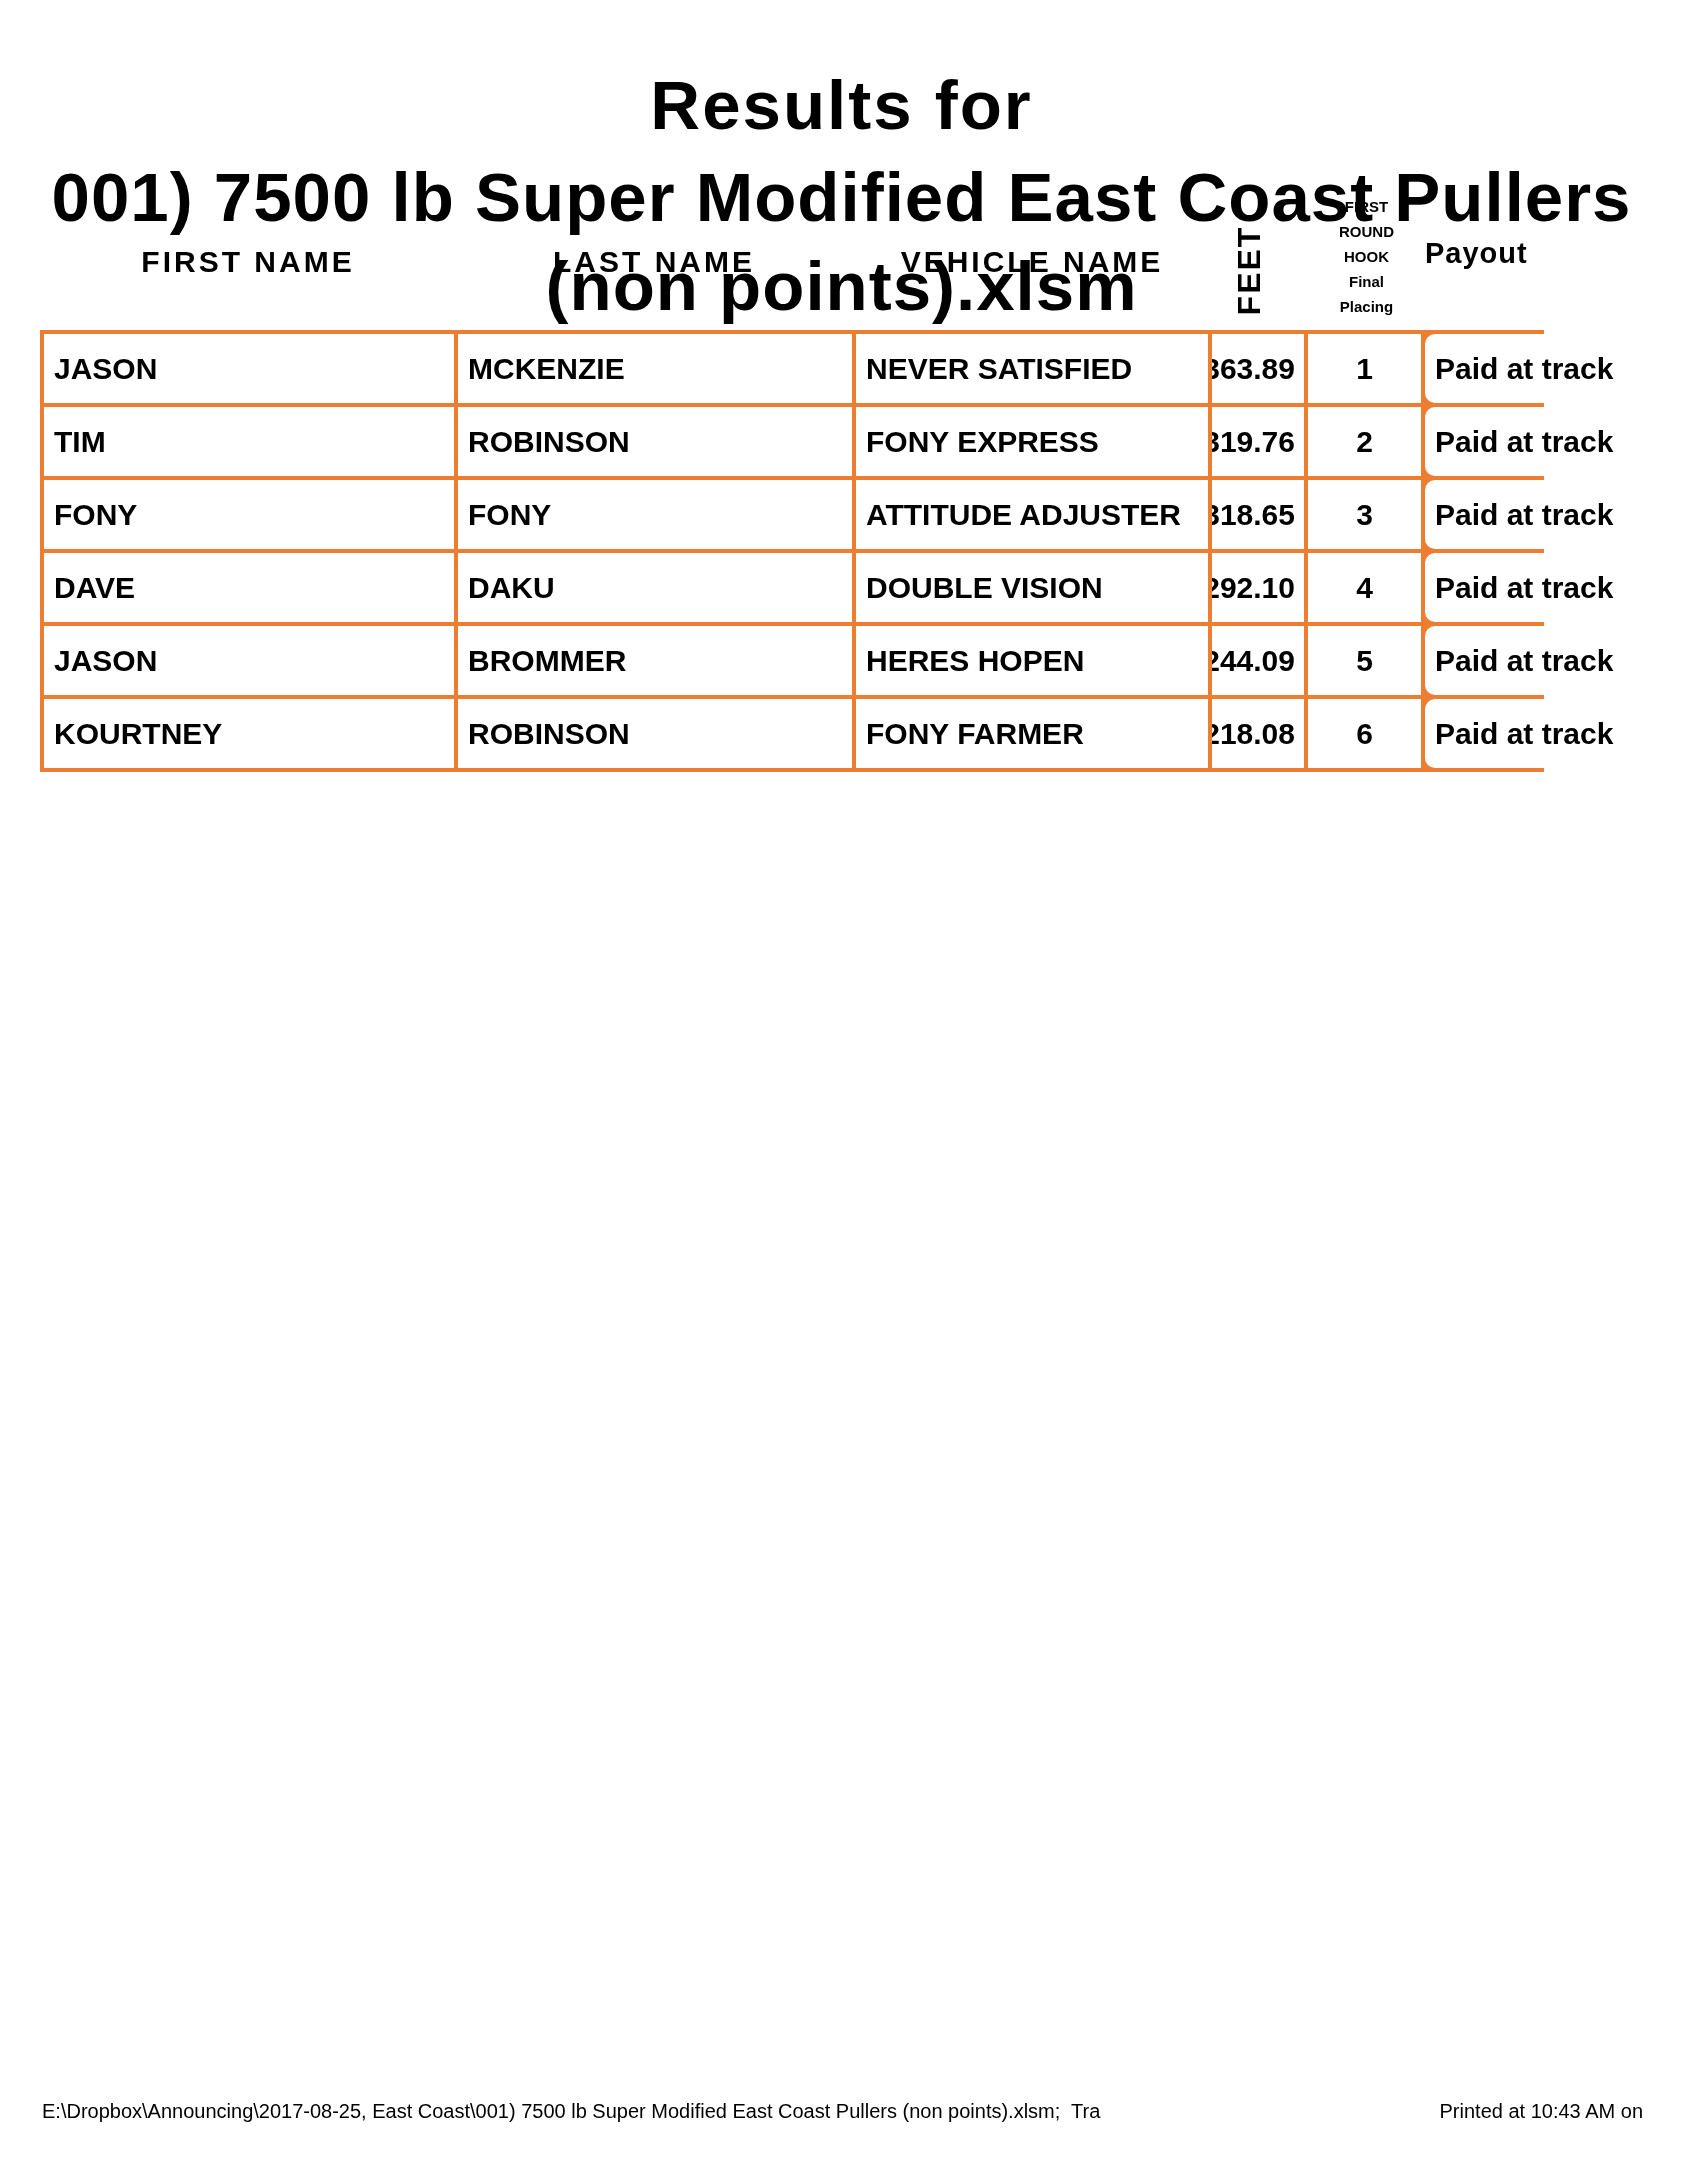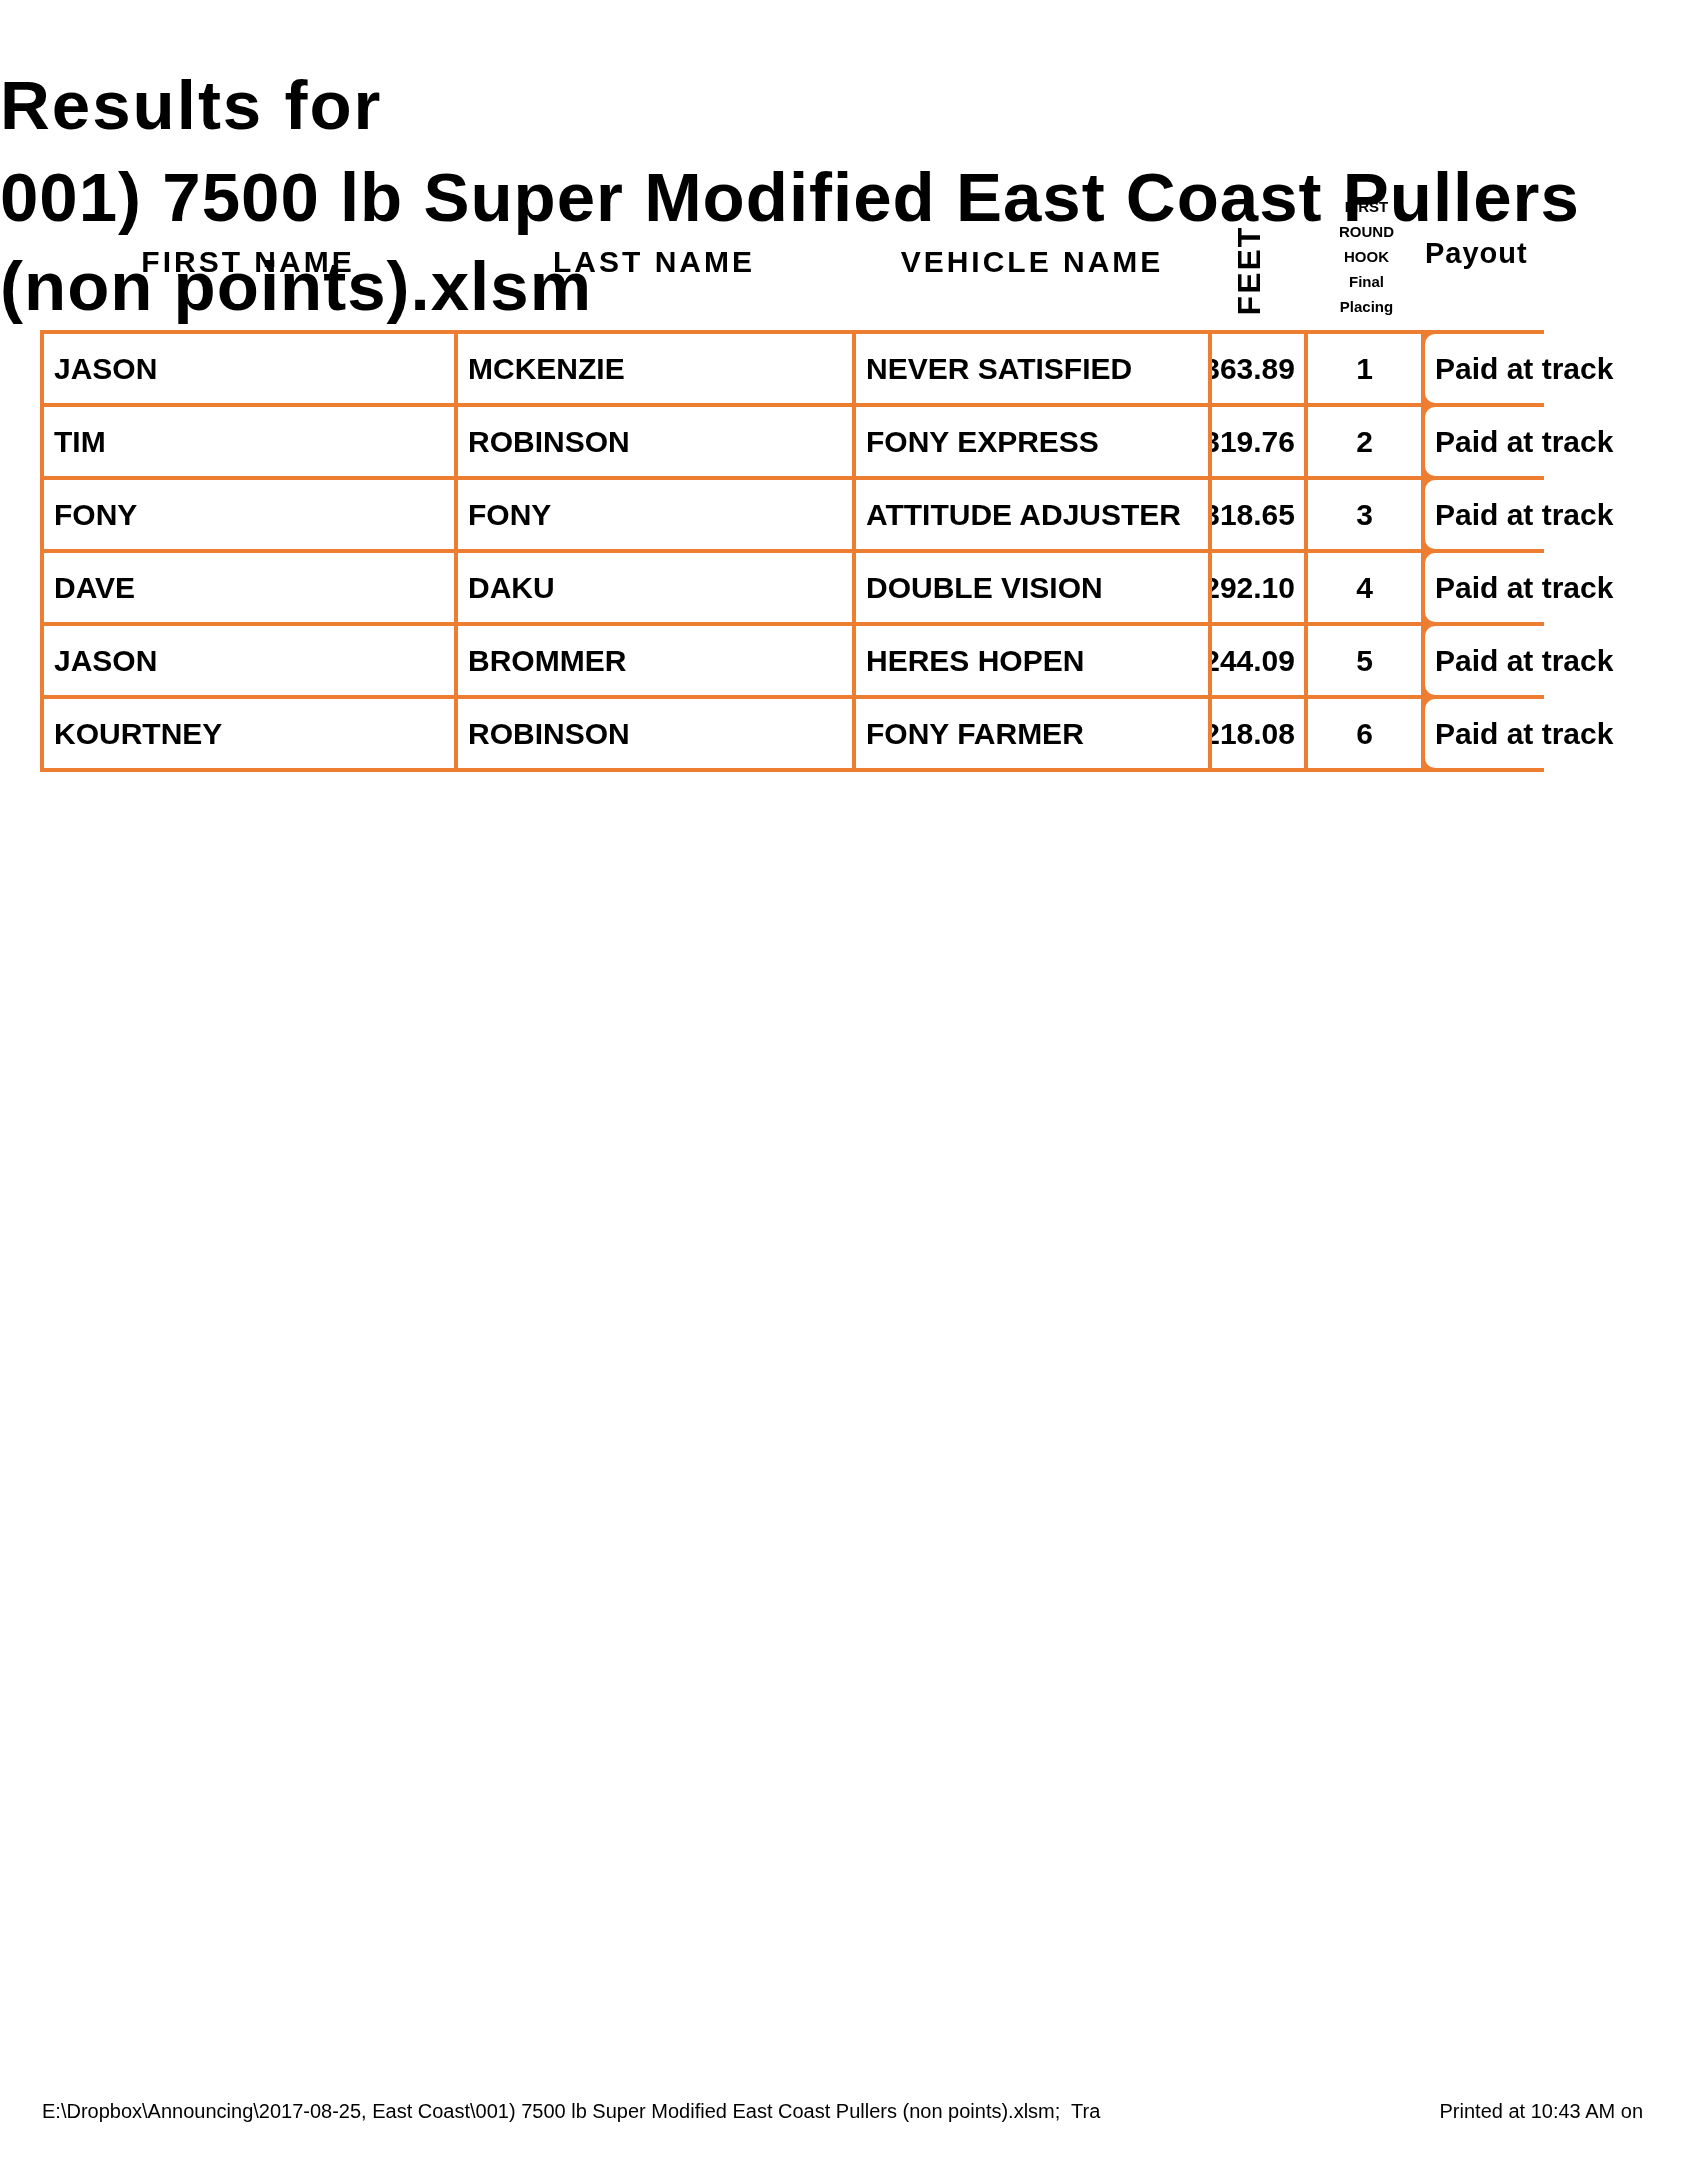--- a/index.html
+++ b/index.html
@@ -1,21 +1,21 @@
 <!DOCTYPE html>
 <html><head>
 <meta charset="utf-8">
 <style>
   html,body{margin:0;padding:0;background:#ffffff;}
   .page{
     position:relative; width:1683px; height:2178px; background:#ffffff;
     font-family:"Liberation Sans", sans-serif; color:#000; overflow:hidden;
   }
   .title-line{
-    position:absolute; left:0; right:0; text-align:left;
+    position:absolute; left:0; right:0; text-align:center;
     font-weight:bold; white-space:nowrap; line-height:1;
   }
   .title-1{ top:71px;  font-size:69px; letter-spacing:2px; }
   .title-2{ top:163px; font-size:69px; letter-spacing:1px; }
   .title-3{ top:252px; font-size:69px; letter-spacing:1px; }
 
   .col-hdr{
     position:absolute; top:247px; text-align:center;
     font-size:30px; font-weight:bold; letter-spacing:3px; line-height:1;
   }

